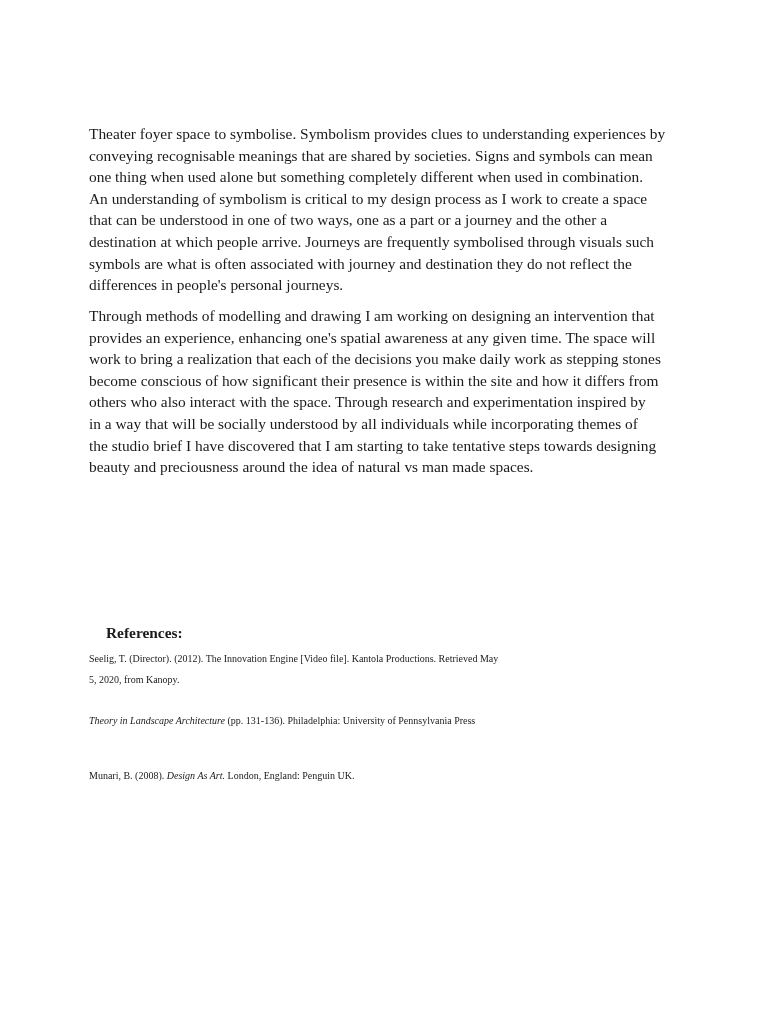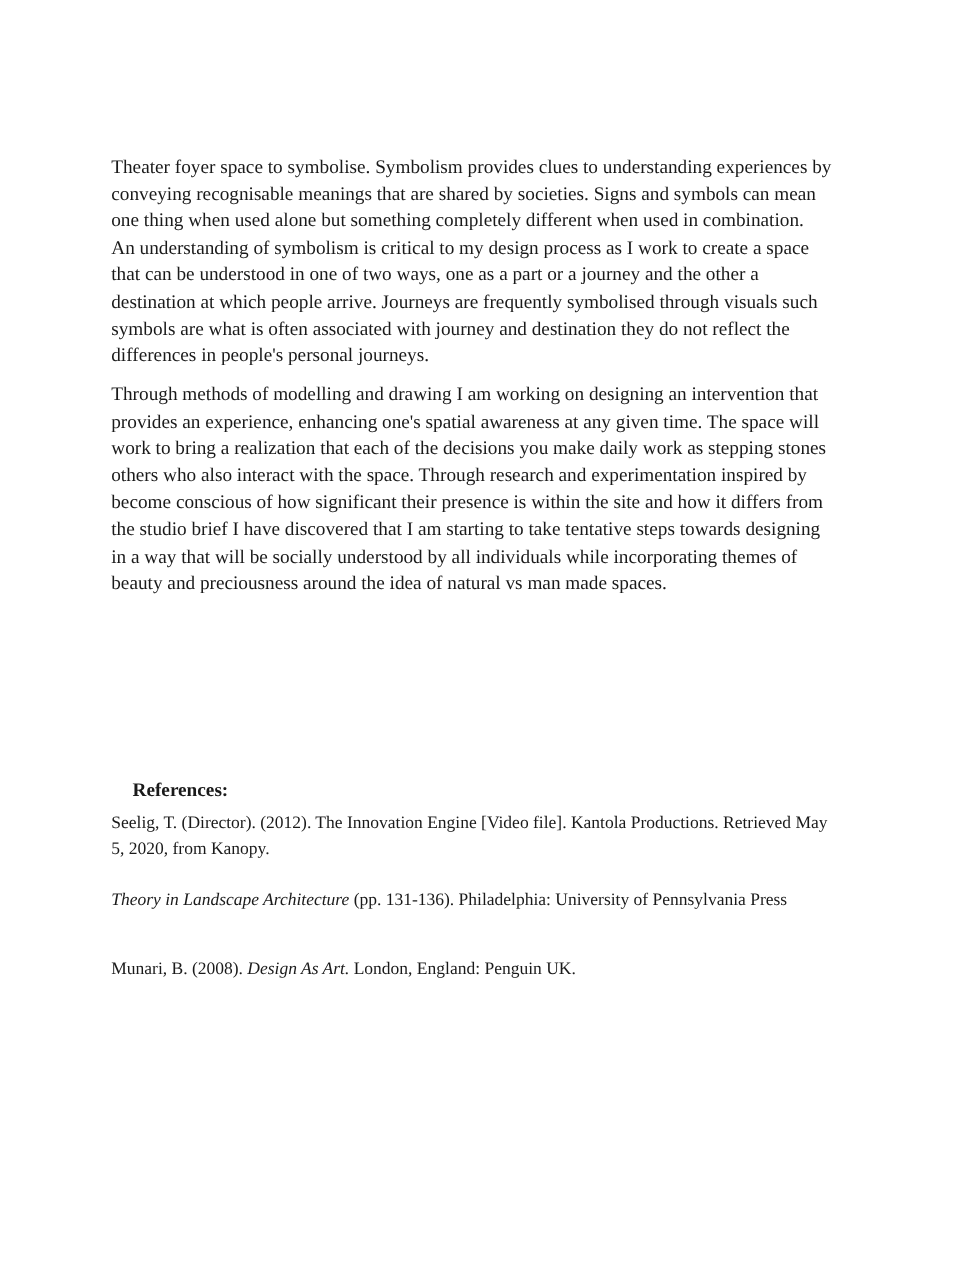--- a/index.html
+++ b/index.html
@@ -32,21 +32,21 @@
     .para-2 { position: absolute; top: 216px; }
     .refs-heading {
       position: absolute;
       top: 518px;
       font-size: 15.4px;
       font-weight: bold;
       margin: 17px;
     }
     .ref {
       position: absolute;
-      font-size: 14px;
+      font-size: 10px;
       line-height: 20.6px;
       margin: 0;
       white-space: nowrap;
     }
     .ref .line { display: block; }
     .ref-1 { top: 560px; }
     .ref-2 { top: 622px; }
     .ref-3 { top: 677px; }
     em { font-style: italic; }
   </style>
@@ -63,24 +63,24 @@
     <span class="line">that can be understood in one of two ways, one as a part or a journey and the other a</span>
     <span class="line">destination at which people arrive. Journeys are frequently symbolised through visuals such</span>
     <span class="line">symbols are what is often associated with journey and destination they do not reflect the</span>
     <span class="line">differences in people's personal journeys.</span>
   </p>
 
   <p class="para para-2">
     <span class="line">Through methods of modelling and drawing I am working on designing an intervention that</span>
     <span class="line">provides an experience, enhancing one's spatial awareness at any given time. The space will</span>
     <span class="line">work to bring a realization that each of the decisions you make daily work as stepping stones</span>
+    <span class="line">become conscious of how significant their presence is within the site and how it differs from</span>
     <span class="line">others who also interact with the space. Through research and experimentation inspired by</span>
-    <span class="line">become conscious of how significant their presence is within the site and how it differs from</span>
+    <span class="line">in a way that will be socially understood by all individuals while incorporating themes of</span>
     <span class="line">the studio brief I have discovered that I am starting to take tentative steps towards designing</span>
-    <span class="line">in a way that will be socially understood by all individuals while incorporating themes of</span>
     <span class="line">beauty and preciousness around the idea of natural vs man made spaces.</span>
   </p>
 
   <h3 class="refs-heading">References:</h3>
 
   <p class="ref ref-1">
     <span class="line">Seelig, T. (Director). (2012). The Innovation Engine [Video file]. Kantola Productions. Retrieved May</span>
     <span class="line">5, 2020, from Kanopy.</span>
   </p>
 

